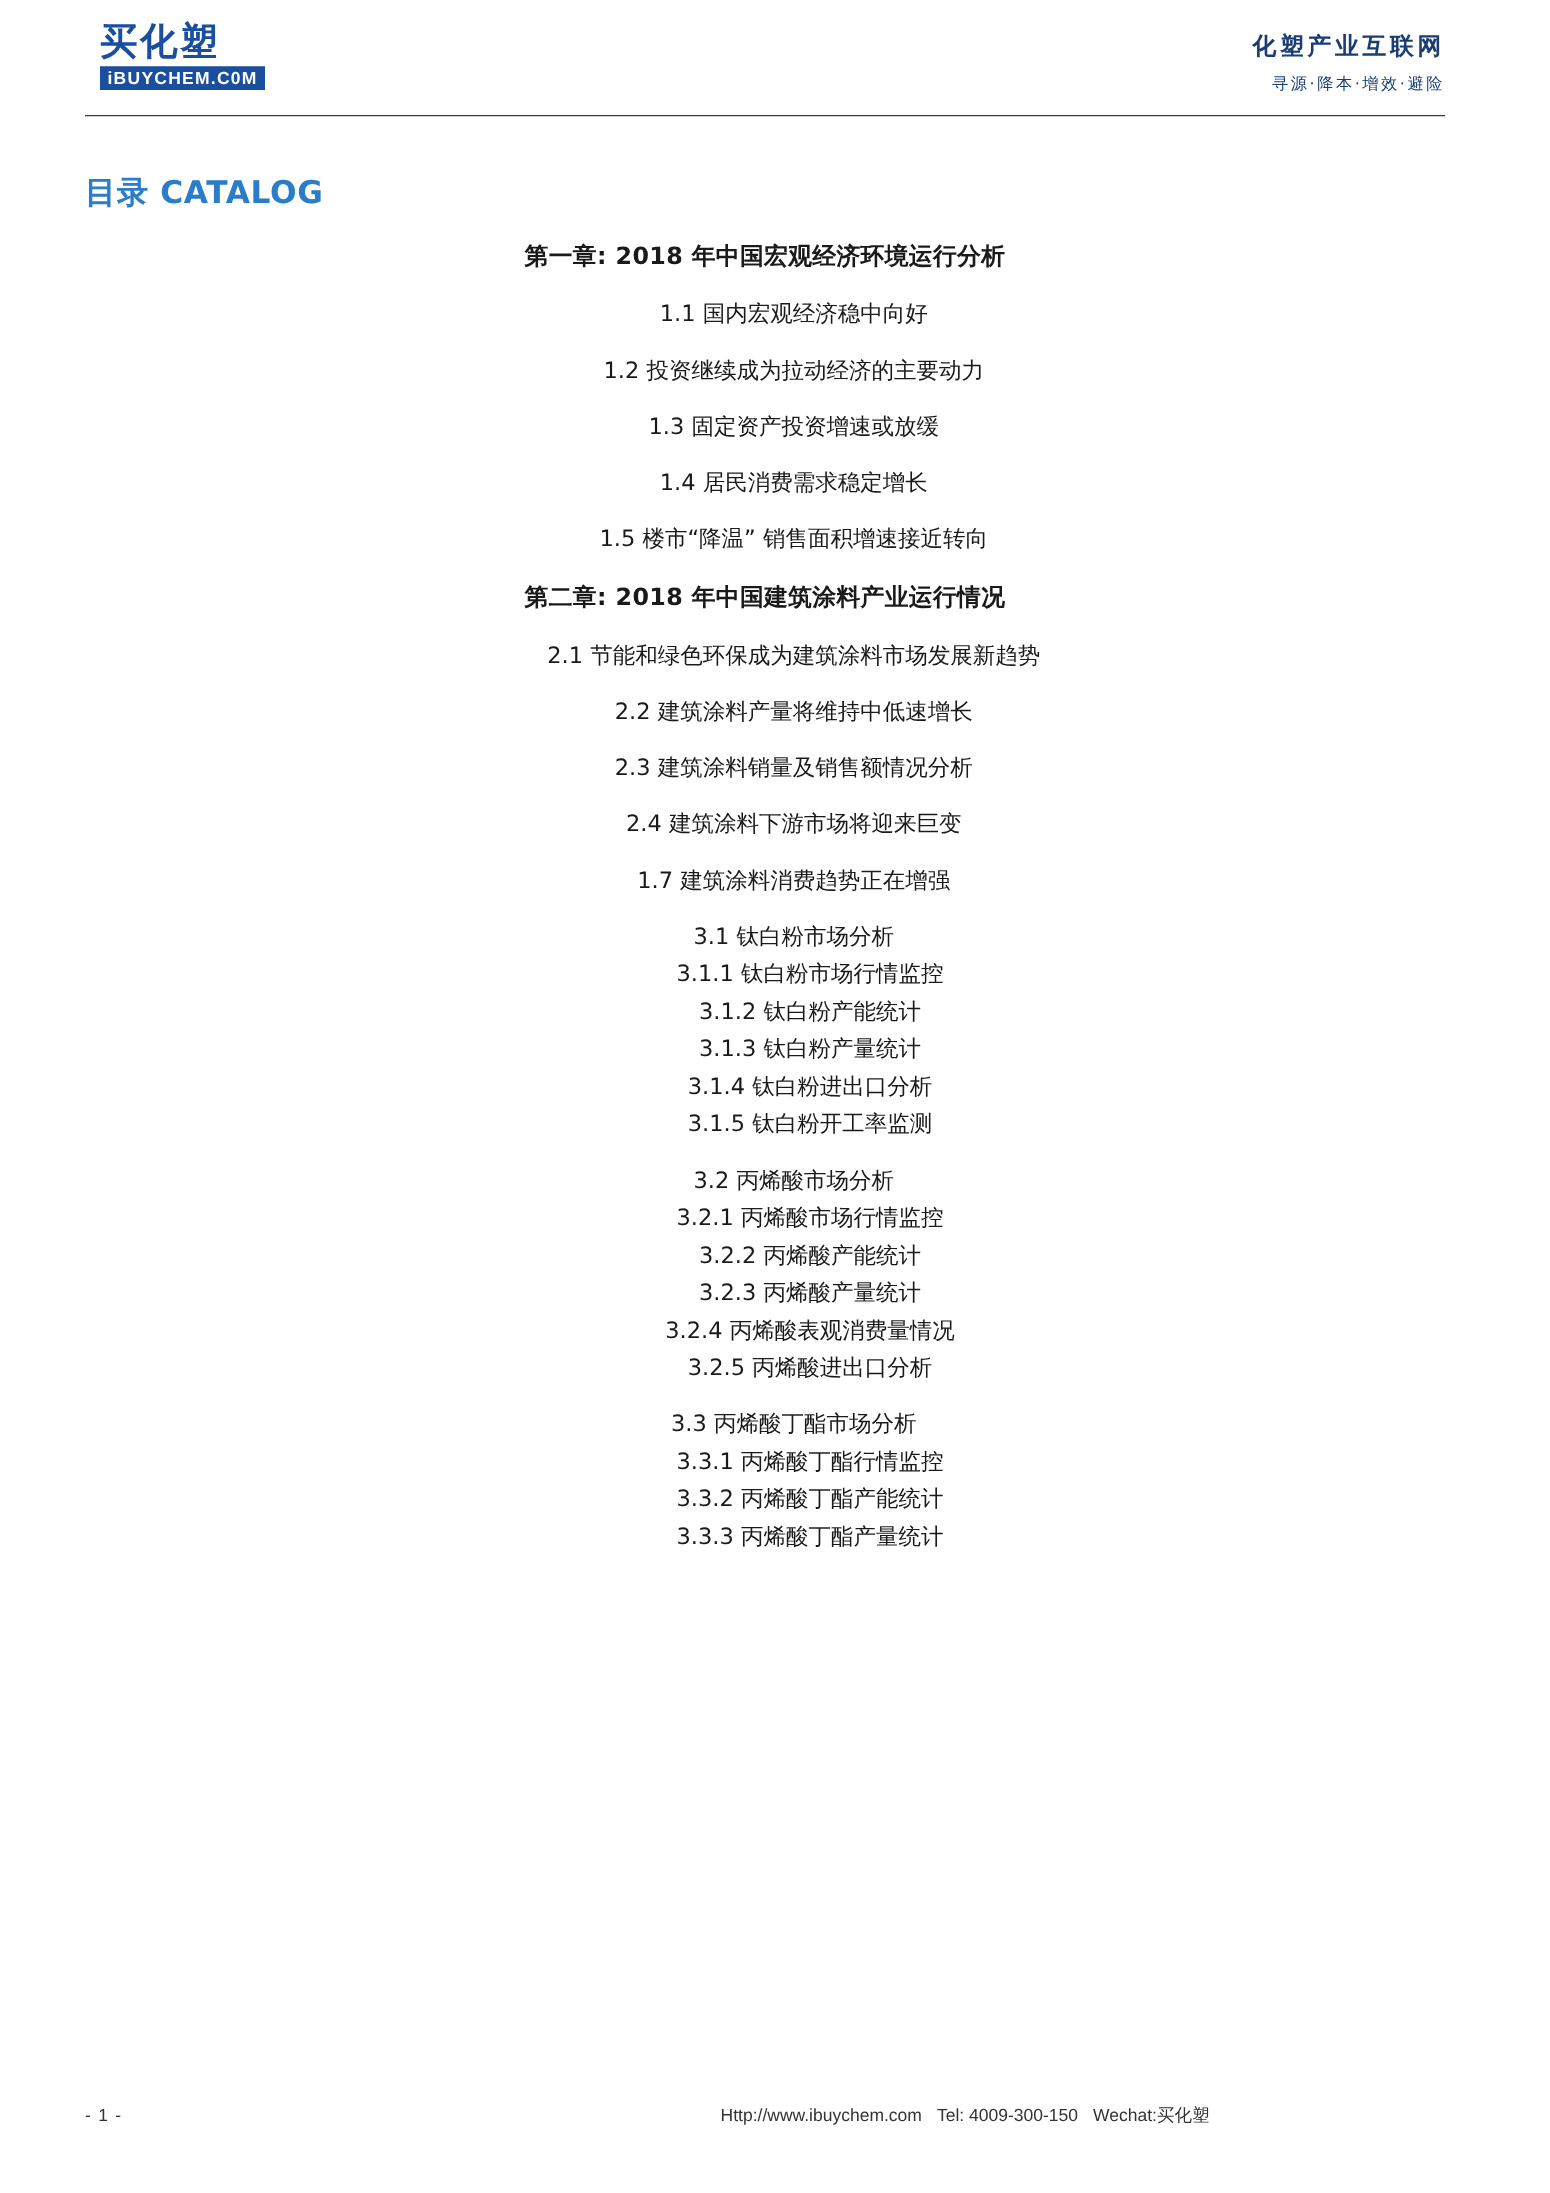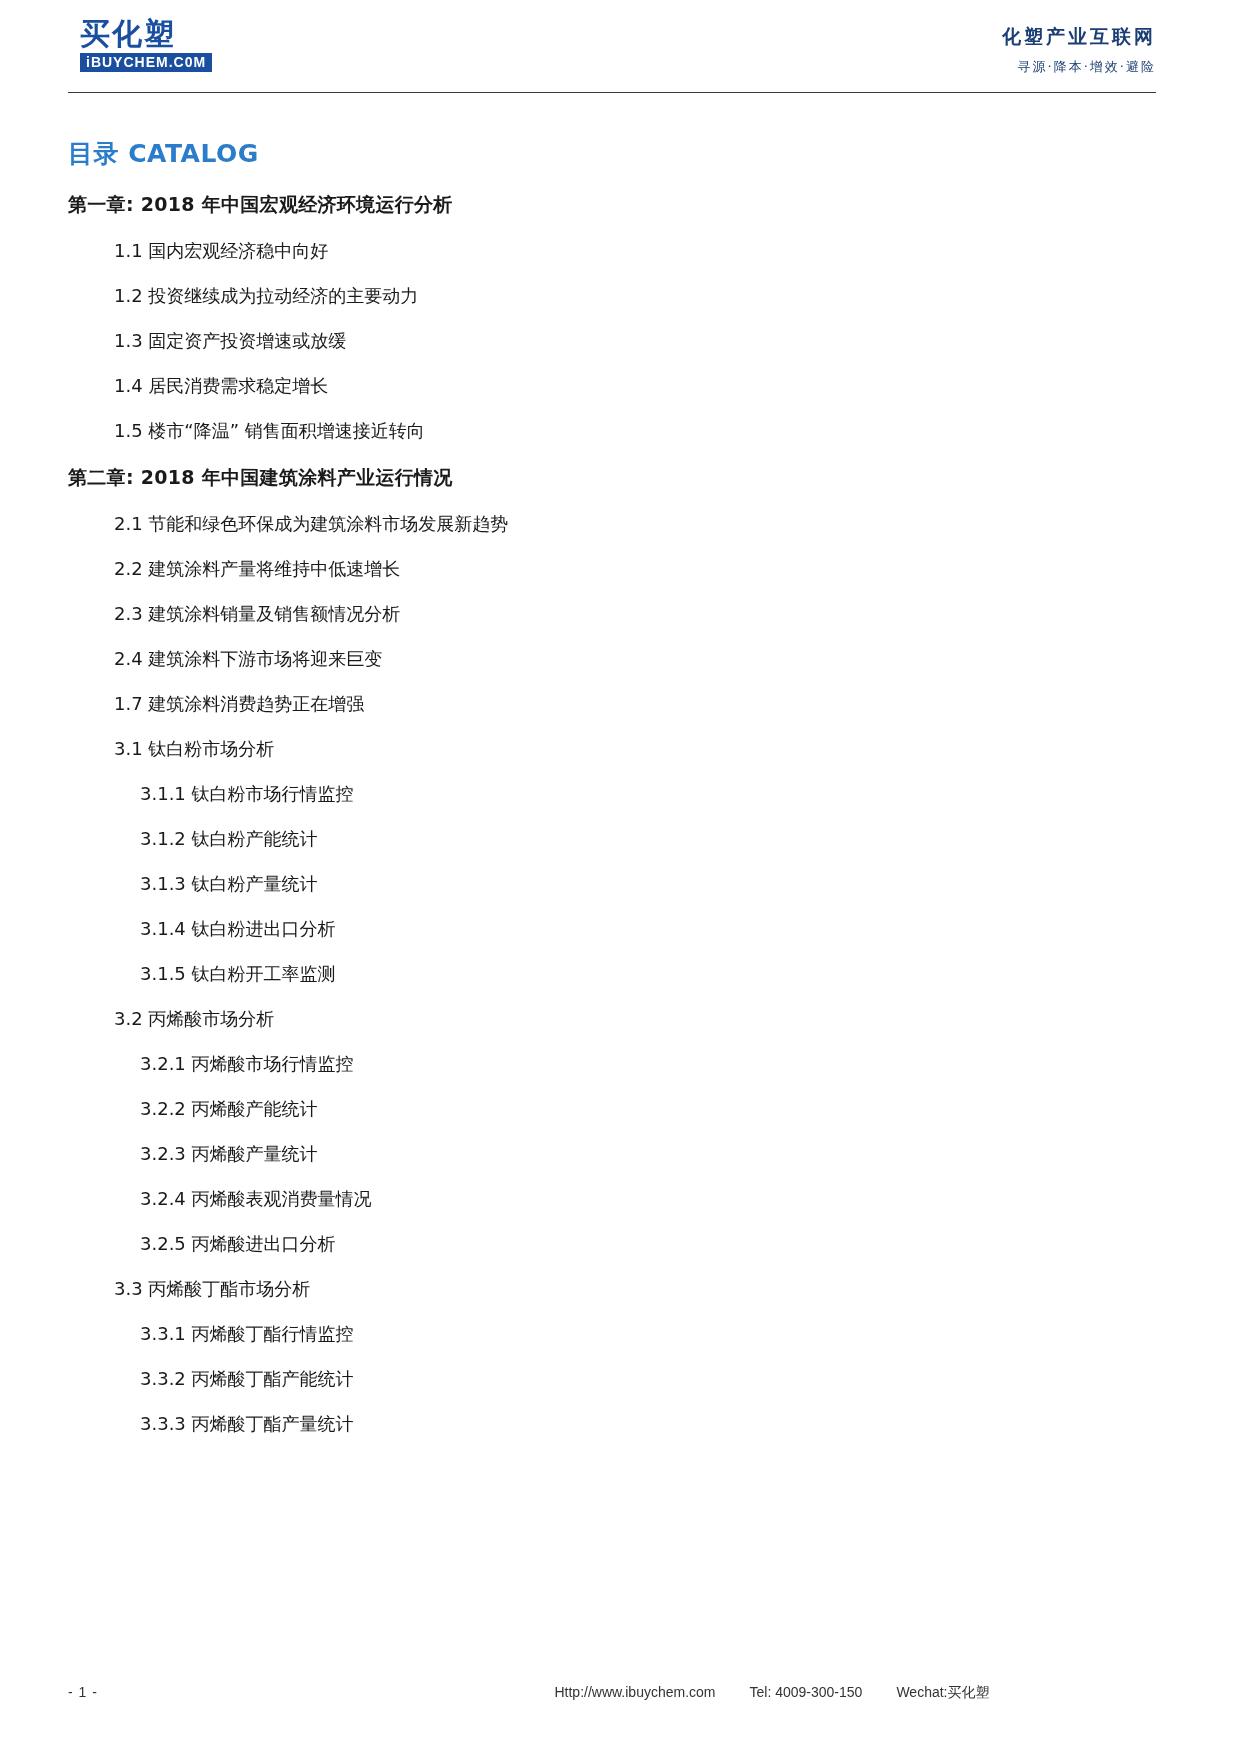--- a/index.html
+++ b/index.html
@@ -83,40 +83,41 @@
   .catalog-title {
     margin-top: 44px;
     font-size: 25px;
     font-weight: bold;
     color: #2b7cc9;
     font-family: "DejaVu Sans", "Liberation Sans", sans-serif;
     letter-spacing: 0.5px;
   }
   .toc {
     margin-top: 20px;
+    text-align: center;
   }
   .toc-item {
     font-family: "DejaVu Sans", "Liberation Sans", sans-serif;
     color: #1a1a1a;
   }
   .lvl-chapter {
     font-size: 19px;
     font-weight: bold;
     margin-top: 22px;
     margin-bottom: 4px;
     letter-spacing: 0.3px;
   }
   .lvl-section {
     font-size: 18px;
     margin-top: 21px;
     padding-left: 46px;
   }
   .lvl-sub {
     font-size: 18px;
-    margin-top: 21px;
+    margin-top: 6px;
     padding-left: 72px;
   }
 
   
   .footer {
     position: absolute;
     left: 68px;
     right: 68px;
     bottom: 52px;
     display: flex;
@@ -127,21 +128,21 @@
   }
   .footer-page {
     width: 200px;
     letter-spacing: 1px;
   }
   .footer-info {
     flex: 1;
     text-align: center;
     display: flex;
     justify-content: center;
-    gap: 34px;
+    gap: 12px;
     padding-left: 120px;
   }
   .footer-info span {
     white-space: nowrap;
   }
 </style>
 </head>
 <body>
 
 <div class="page">

